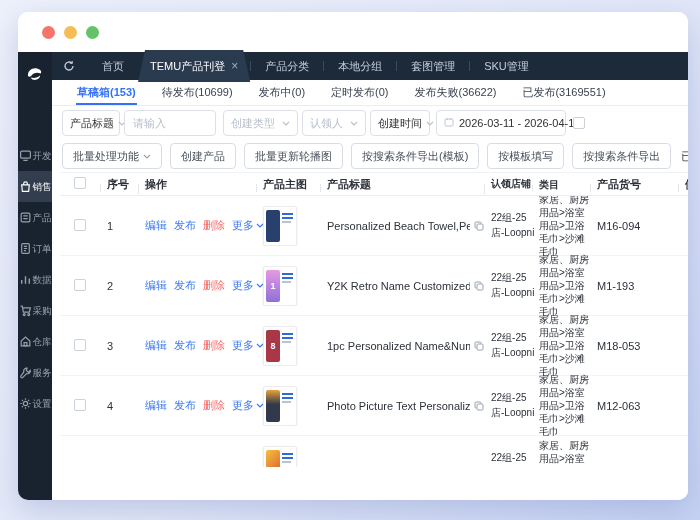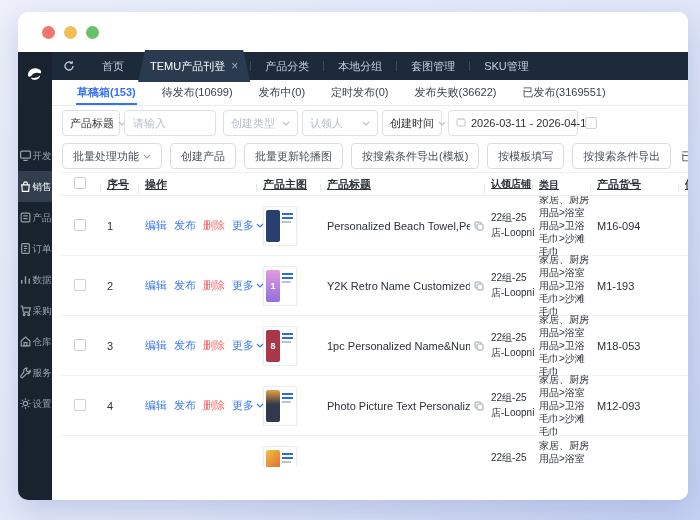--- a/index.html
+++ b/index.html
@@ -54,21 +54,21 @@
   .checkbox { width:12px; height:12px; border:1px solid #ccd2dc; border-radius:2px; background:#fff; display:inline-block; flex:none; cursor:pointer; }
   
   .actionbar { height:32px; flex:0 0 32px; display:flex; align-items:center; gap:8px; padding-left:10px; white-space:nowrap; }
   .btn { height:26px; border:1px solid #d8dce3; border-radius:4px; background:#fff; color:#474e5a; font-size:11px;
     display:flex; align-items:center; gap:4px; padding:0 10px; cursor:pointer; flex:none; }
   .selected-count { font-size:11px; color:#30343c; margin-left:2px; }
   
   .table { margin-left:8px; flex:1; min-height:0; display:flex; flex-direction:column; font-size:11px; }
   .thead { height:24px; flex:0 0 24px; display:flex; align-items:center; border-top:1px solid #f0f2f5; border-bottom:1px solid #ebedf2;
     color:#2c313a; font-weight:bold; }
-  .thead .cell { position:relative;text-decoration:underline; }
+  .thead .cell { position:relative; }
   .thead .cell:not(.c-check)::before { content:""; position:absolute; left:0; top:7px; width:1px; height:10px; background:#e3e6ec; }
   .tbody { height:271px; flex:0 0 271px; overflow:hidden; }
   .trow { height:60px; display:flex; align-items:center; border-bottom:1px solid #f1f3f6; color:#2c313a; }
   .trow.partial { align-items:flex-start; border-bottom:none; }
   .cell { padding-left:7px; overflow:hidden; }
   .c-check { width:40px; flex:0 0 40px; padding-left:14px; overflow:visible; }
   .c-no    { width:38px; flex:0 0 38px; }
   .c-ops   { width:118px; flex:0 0 118px; display:flex; gap:7px; align-items:center; overflow:visible; }
   .c-img   { width:64px; flex:0 0 64px; }
   .c-title { width:164px; flex:0 0 164px; display:flex; align-items:center; gap:4px; }
@@ -244,21 +244,21 @@
         </div>
         <input class="finput" style="width: 92px;" placeholder="请输入">
         <div class="fbox placeholder" style="width:75px;margin-left:3px">
           <span>创建类型</span>
           <span class="chev">
               <svg width="8" height="5" viewBox="0 0 8 5">
                 <polyline points="1,1 4,4 7,1" fill="none" stroke="#b9c0cc" stroke-width="1.2"></polyline>
               </svg>
             </span>
         </div>
-        <div class="fbox placeholder" style="width:76px">
+        <div class="fbox placeholder" style="width:64px">
           <span>认领人</span>
           <span class="chev">
               <svg width="8" height="5" viewBox="0 0 8 5">
                 <polyline points="1,1 4,4 7,1" fill="none" stroke="#b9c0cc" stroke-width="1.2"></polyline>
               </svg>
             </span>
         </div>
         <div class="fbox" style="width:60px">
           <span>创建时间</span>
           <span class="chev">
@@ -466,21 +466,21 @@
                     <rect x="3" y="3" width="6" height="6" rx="1"></rect>
                     <path d="M7,2.5 V2 a1,1 0 0 0 -1,-1 H2 a1,1 0 0 0 -1,1 v4 a1,1 0 0 0 1,1 h.5"></path>
                   </svg>
                 </span>
             </div>
             <div class="cell c-shop">
                 <span>22组-25</span>
                 <span>店-Loopni</span>
               </div>
             <div class="cell c-cat">家居、厨房用品&gt;浴室用品&gt;卫浴毛巾&gt;沙滩毛巾</div>
-            <div class="cell c-sku">M12-093</div>
+            <div class="cell c-sku">M12-063</div>
             <div class="cell c-price"></div>
           </div>
 
           <div class="trow partial">
             <div class="cell c-check"></div>
             <div class="cell c-no"></div>
             <div class="cell c-ops"></div>
             <div class="cell c-img">
               <div class="thumb">
                 <div class="towel" style="background: linear-gradient(135deg, rgb(243, 194, 63), rgb(216, 69, 47));"></div>

